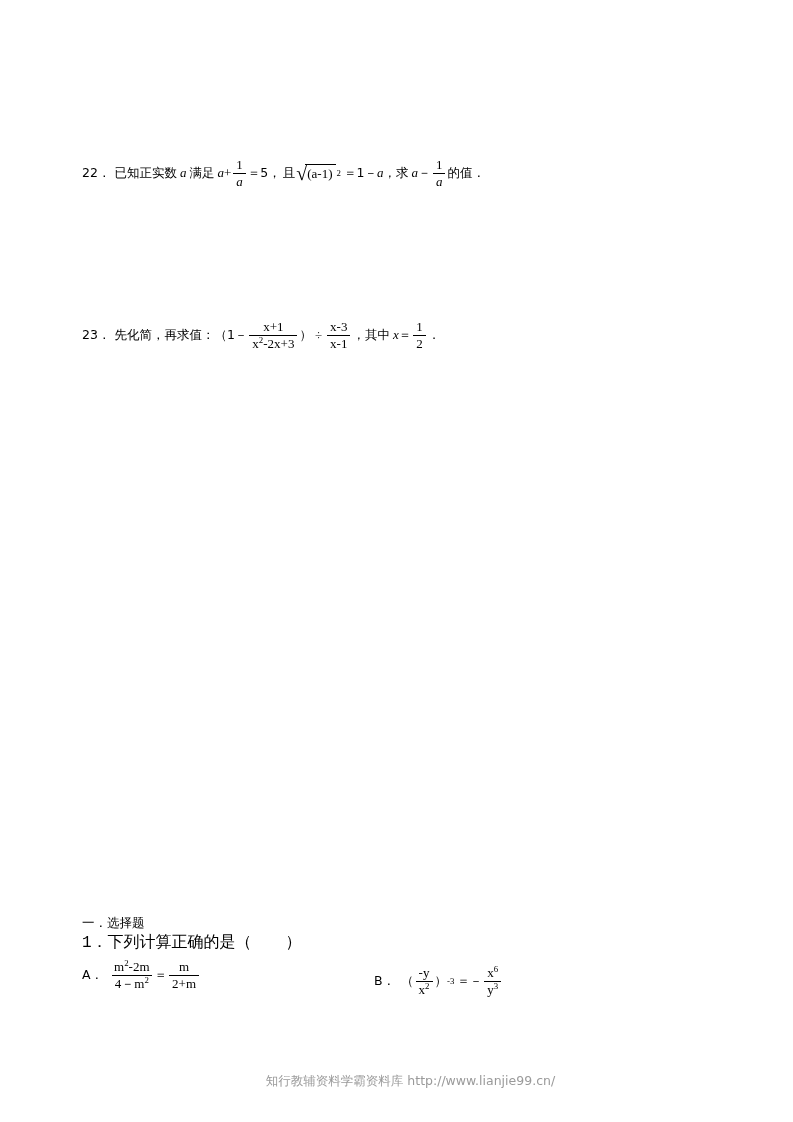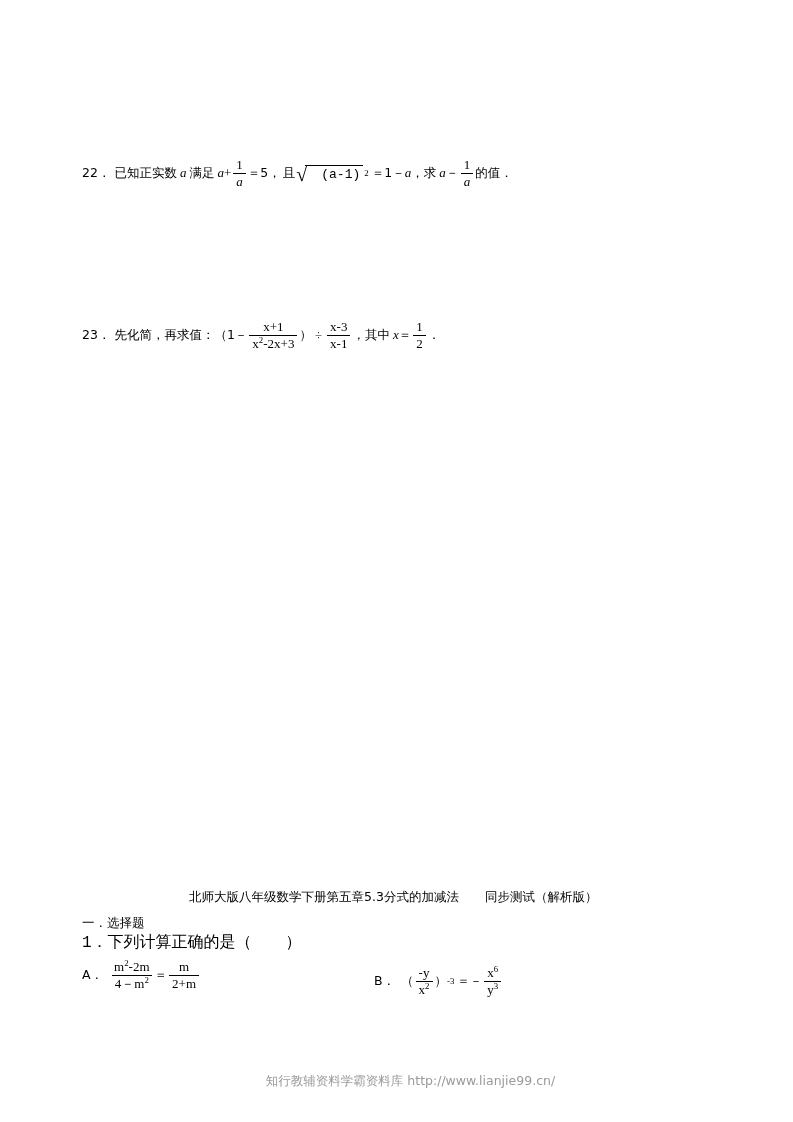--- a/index.html
+++ b/index.html
@@ -63,24 +63,23 @@
     margin: 0 1px;
   }
   .sqrt .radical {
     font-size: 1.55em;
     line-height: 0.85;
     margin-right: -2px;
     transform: translateY(1px);
   }
   .sqrt .radicand {
     border-top: 1px solid #000;
-    padding: 1px 3px 0 16px;
+    padding: 1px 3px 0 2px;
     display: inline-flex;
     align-items: flex-start;
-    font-family: Liberation Mono, monospace;
   }
 
   
   .q22 {
     position: absolute;
     left: 68px;
     top: 158px;
     font-size: 13px;
   }
   .q23 {
@@ -215,23 +214,20 @@
     <span class="cn">其中</span>
     <span class="ital" style="margin-left:3px;">x</span>
     <span class="cn">＝</span>
     <span class="frac">
       <span class="num">1</span>
       <span class="den">2</span>
     </span>
     <span class="cn">．</span>
   </div>
 
-  <div class="doc-title">
-    <span>北师大版八年级数学下册第五章5.3分式的加减法</span><span class="gap"></span><span>同步测试（解析版）</span>
-  </div>
 
   <div class="sec-head">一．选择题</div>
 
   <div class="q1-line">
     <span>1．</span><span>下列计算正确的是（</span><span class="blank"></span><span>）</span>
   </div>
 
   <div class="optA row">
     <span class="cn opt-label">A．</span>
     <span class="frac">

